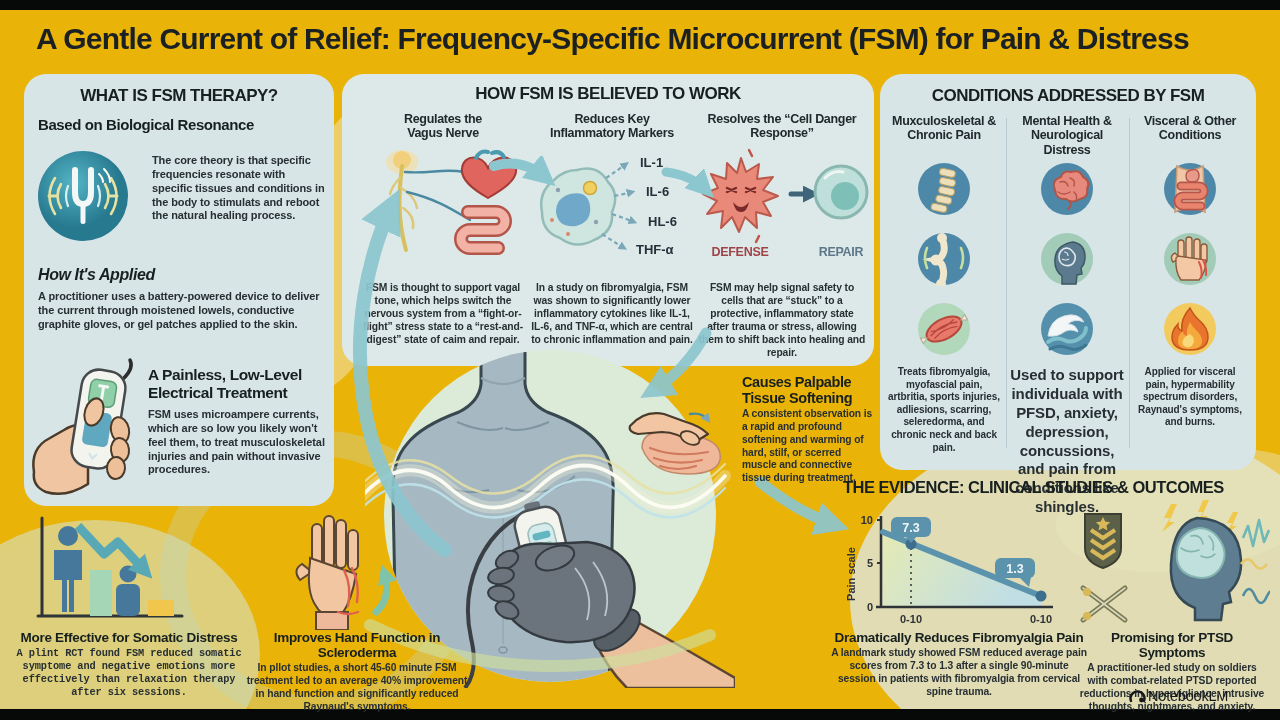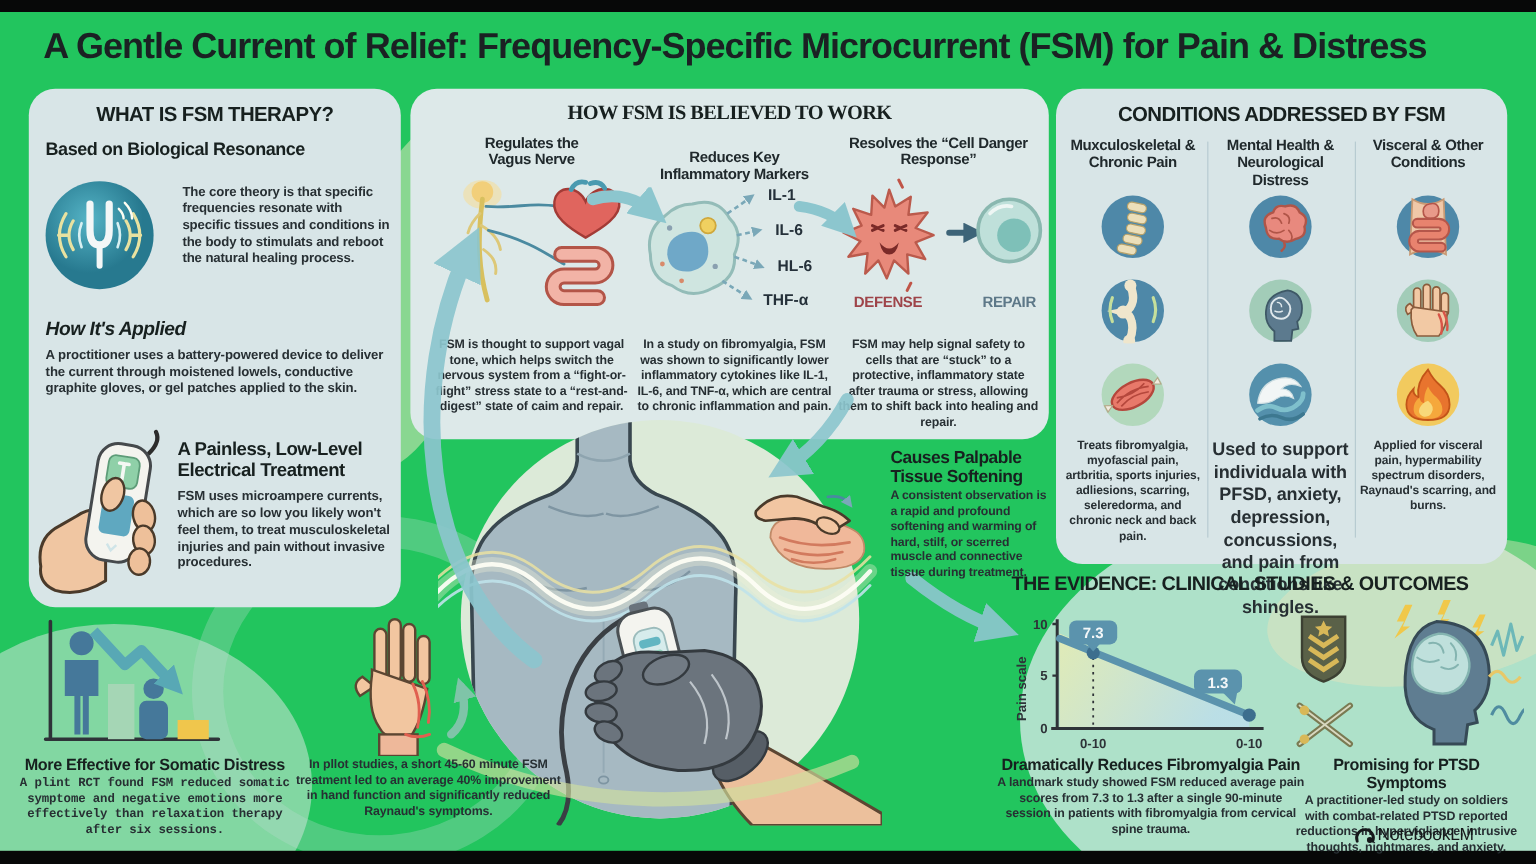--- a/index.html
+++ b/index.html
@@ -1,16 +1,16 @@
 <!DOCTYPE html>
 <html><head>
 <meta charset="utf-8">
 <style>
   html,body{margin:0;padding:0;background:#b9c4c6;}
-  .canvas{position:relative;width:1280px;height:720px;margin:0 auto;background:#22c55e;
+  .canvas{position:relative;width:1280px;height:720px;margin:0 auto;background:#eab308;
     overflow:hidden;font-family:"Liberation Sans","DejaVu Sans",sans-serif;color:#1e2427;}
   .abs{position:absolute;}
   .bar{position:absolute;left:0;width:1280px;background:#070808;}
   .decor{position:absolute;border-radius:50%;}
   .panel{position:absolute;background:#d8e5e7;border-radius:22px;}
   h1,h2,h3,h4,p{margin:0;}
   .title{position:absolute;left:36px;top:22px;font-size:30px;font-weight:bold;
     letter-spacing:-0.8px;color:#1b2123;white-space:nowrap;}
   .h2{font-size:17px;font-weight:bold;letter-spacing:-0.5px;text-align:center;color:#17201f;}
   .h3{font-size:15px;font-weight:bold;letter-spacing:-0.4px;color:#17201f;}
@@ -101,27 +101,27 @@
       <ellipse cx="92" cy="78" rx="9" ry="13" transform="rotate(-12 92 78)" fill="#eec09a" stroke="#4a3a2a" stroke-width="2"></ellipse>
       <ellipse cx="92" cy="98" rx="9" ry="12" transform="rotate(-6 92 98)" fill="#eec09a" stroke="#4a3a2a" stroke-width="2"></ellipse>
       <ellipse cx="88" cy="116" rx="9" ry="11" transform="rotate(4 88 116)" fill="#eec09a" stroke="#4a3a2a" stroke-width="2"></ellipse>
     </svg>
 
     <h3 class="h3 abs" style="left:124px;top:292px;width:182px;font-size:15.5px;line-height:1.15;">A Painless, Low-Level Electrical Treatment</h3>
     <p class="body abs" style="left:124px;top:334px;width:182px;">FSM uses microampere currents, which are so low you likely won't feel them, to treat musculoskeletal injuries and pain without invasive procedures.</p>
   </div>
 
   <div class="panel" style="left:342px;top:74px;width:532px;height:292px;background:#dde9e9;">
-    <h2 class="h2 abs" style="left:0;top:10px;width:532px;font-family:Liberation Serif, serif;">HOW FSM IS BELIEVED TO WORK</h2>
+    <h2 class="h2 abs" style="left:0;top:10px;width:532px;">HOW FSM IS BELIEVED TO WORK</h2>
 
     <div class="colhead abs" style="left:18px;top:38px;width:166px;">
         <span style="display:block;max-width:104px;margin:0 auto;">Regulates the Vagus Nerve</span>
       </div>
     <div class="colhead abs" style="left:187px;top:38px;width:166px;">
-        <span style="display:block;max-width:150px;margin:12px auto;">Reduces Key Inflammatory Markers</span>
+        <span style="display:block;max-width:150px;margin:0 auto;">Reduces Key Inflammatory Markers</span>
       </div>
     <div class="colhead abs" style="left:357px;top:38px;width:166px;">
         <span style="display:block;max-width:160px;margin:0 auto;">Resolves the “Cell Danger Response”</span>
       </div>
 
     <svg class="abs" style="left:30px;top:72px;" width="150" height="122" viewBox="0 0 150 122">
       <ellipse cx="30" cy="16" rx="16" ry="12" fill="#f5dd96" opacity=".55"></ellipse>
       <circle cx="30" cy="14" r="9" fill="#f2cf7a"></circle>
       <path d="M30,20 C27,45 25,72 34,104" stroke="#d8c05e" stroke-width="4" fill="none" stroke-linecap="round"></path>
       <path d="M29,42 q14,8 16,20 M31,62 q12,8 10,20 M28,32 q-8,8 -10,16" stroke="#ddc878" stroke-width="2.4" fill="none" stroke-linecap="round"></path>
@@ -256,21 +256,21 @@
         <path d="M13,26 q-1,14 5,22 h18 q7,-8 7,-20 l-28,-4 Z" fill="#f2c9a4"></path>
       </g>
       <path d="M36,30 q4,8 2,16 M40,28 q4,8 3,15" stroke="#d85548" stroke-width="2" fill="none" stroke-linecap="round"></path>
     </svg>
     <svg class="abs iconcircle" style="left:283px;top:228px;" width="54" height="54" viewBox="0 0 54 54">
       <circle cx="27" cy="27" r="26" fill="#f2ca5e"></circle>
       <path d="M27,6 q4,8 10,13 q8,7 8,16 q0,13 -18,13 q-18,0 -18,-13 q0,-7 6,-13 q-1,5 4,7 q-2,-12 8,-23 Z" fill="#e8742e" stroke="#c25418" stroke-width="1.5"></path>
       <path d="M27,20 q3,6 7,9 q5,5 5,10 q0,8 -12,8 q-12,0 -12,-8 q0,-6 5,-10 q0,4 4,5 q-1,-7 3,-14 Z" fill="#f5a83c"></path>
       <path d="M27,32 q6,5 3,10 q-2,4 -7,3 q-5,-2 -3,-7 q2,-4 7,-6 Z" fill="#f8d87a"></path>
     </svg>
-    <p class="body ctr abs" style="left:252px;top:292px;width:116px;font-size:10px;">Applied for visceral pain, hypermability spectrum disorders, Raynaud's scarring, and burns.</p>
+    <p class="body ctr abs" style="left:252px;top:292px;width:116px;font-size:10px;">Applied for visceral pain, hypermability spectrum disorders, Raynaud's symptoms, and burns.</p>
   </div>
 
   <svg class="abs" style="left:365px;top:348px;" width="370" height="340" viewBox="0 0 370 340">
     <defs>
         <clipPath id="circleclip">
           <circle cx="185" cy="168" r="166"></circle>
         </clipPath>
       </defs>
     <circle cx="185" cy="168" r="166" fill="#dcead8"></circle>
     <g clip-path="url(#circleclip)">
@@ -415,20 +415,21 @@
     </g>
     <path d="M62,62 q8,16 4,36 M70,60 q8,16 5,34 M56,104 q10,4 20,0" stroke="#e06050" stroke-width="2.4" fill="none" stroke-linecap="round"></path>
     <path d="M94,104 q16,-14 8,-40" stroke="#7fc4a8" stroke-width="7" fill="none" stroke-linecap="round" marker-end="url(#ah-grn)"></path>
   </svg>
 
   <div class="abs" style="left:14px;top:630px;width:230px;">
     <h4 class="h4">More Effective for Somatic Distress</h4>
     <p class="body ctr" style="margin-top:2px;font-size:10.3px;font-family:Liberation Mono, monospace;">A plint RCT found FSM reduced somatic symptome and negative emotions more effectively than relaxation therapy after six sessions.</p>
   </div>
   <div class="abs" style="left:244px;top:630px;width:226px;">
+    <h4 class="h4">Improves Hand Function in Scleroderma</h4>
     <p class="body ctr" style="margin-top:2px;font-size:10.3px;">In pllot studies, a short 45-60 minute FSM treatment led to an average 40% improvement in hand function and significantly reduced Raynaud's symptoms.</p>
   </div>
 
   <div class="wm" style="left:1128px;top:687px;">
     <svg width="19" height="17" viewBox="0 0 19 17">
       <path d="M3,14 a7,7 0 1 1 13,0" stroke="#15181a" stroke-width="2.4" fill="none" stroke-linecap="round"></path>
       <circle cx="13.5" cy="13" r="2.4" fill="#15181a"></circle>
     </svg>
     <span>NotebookLM</span>
   </div>

